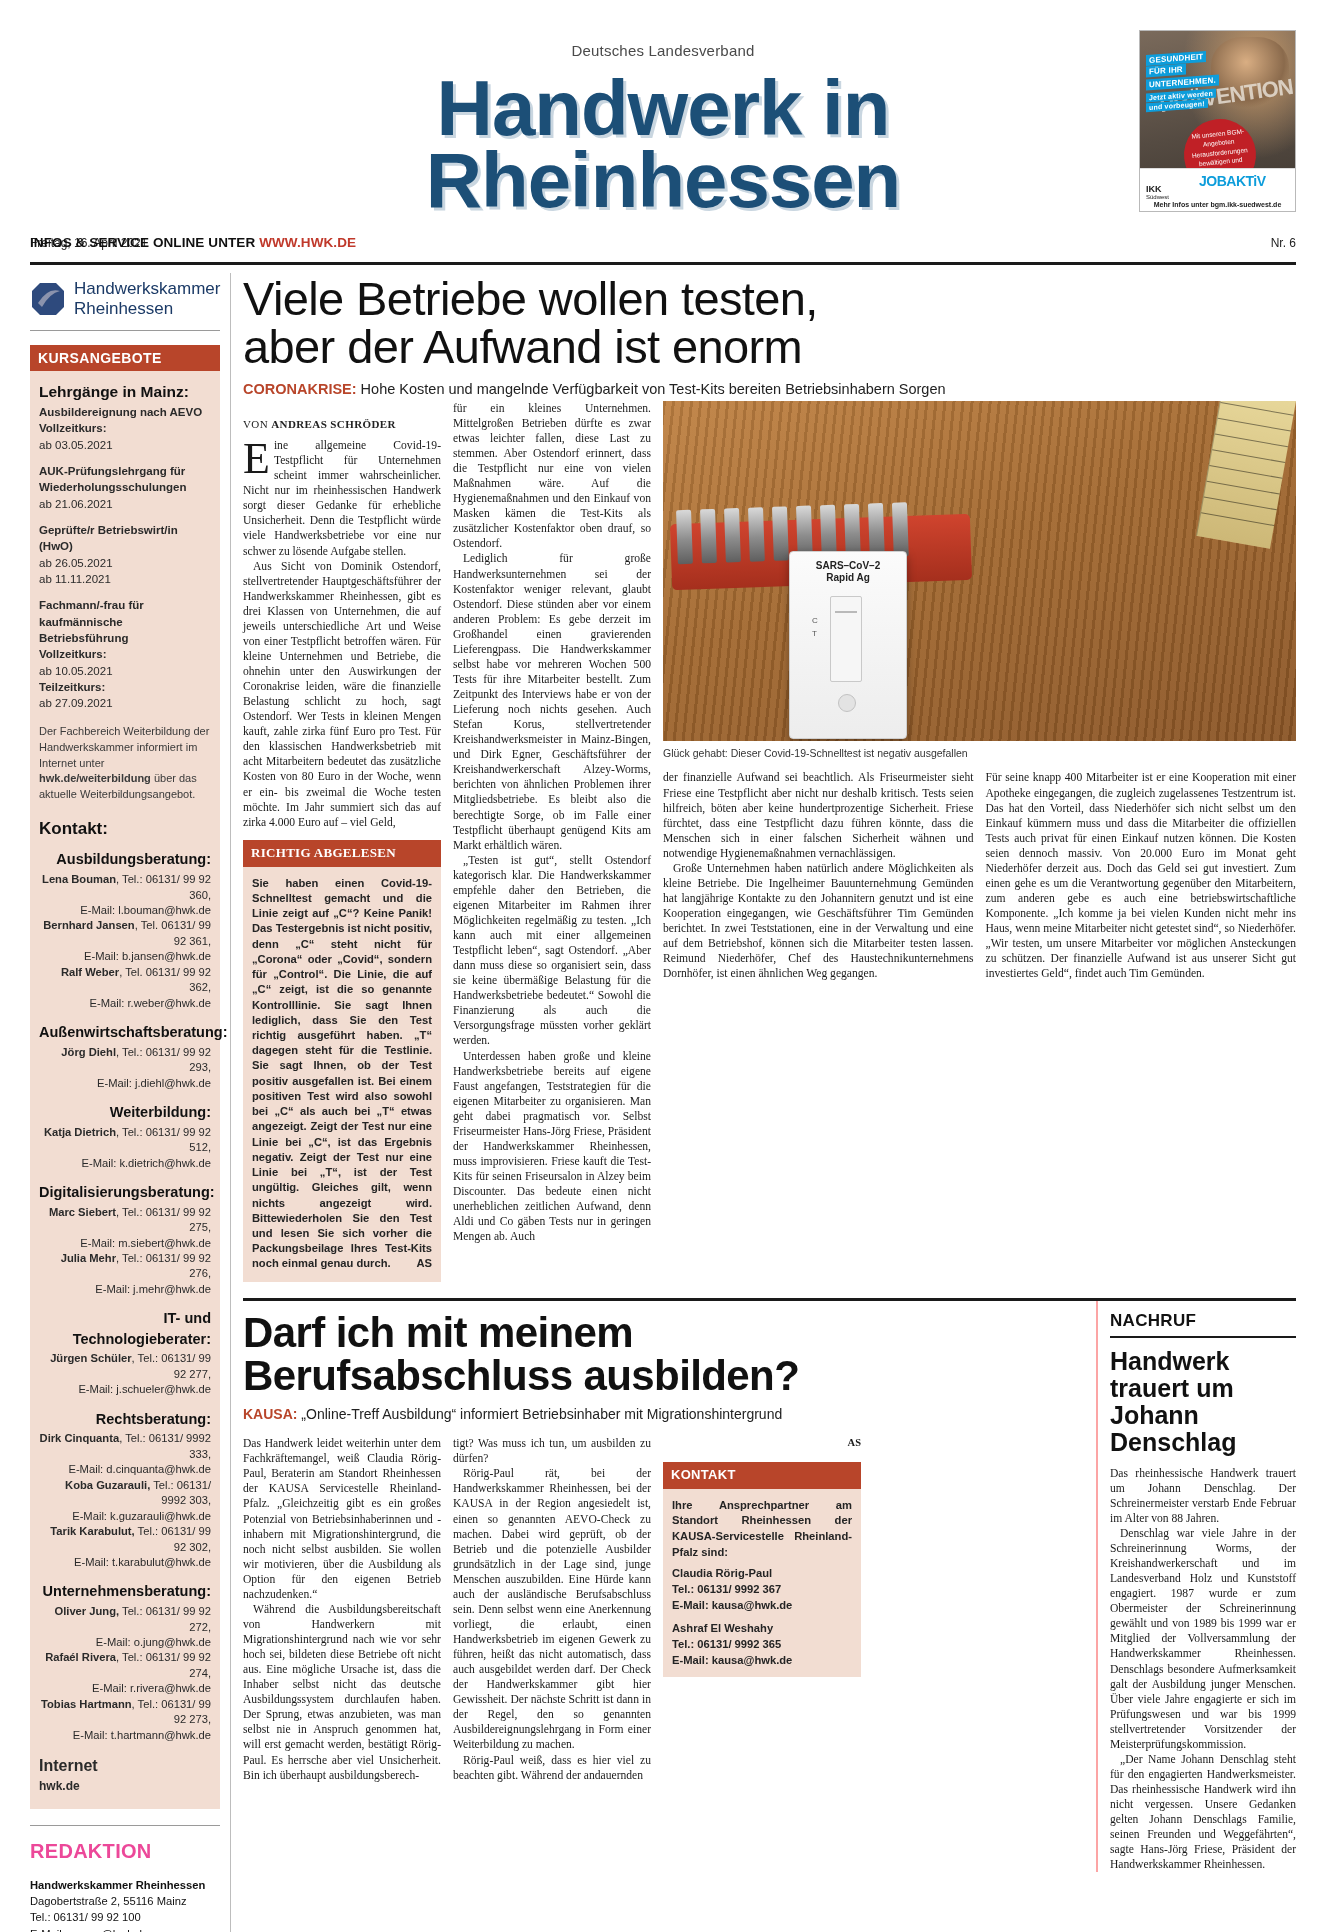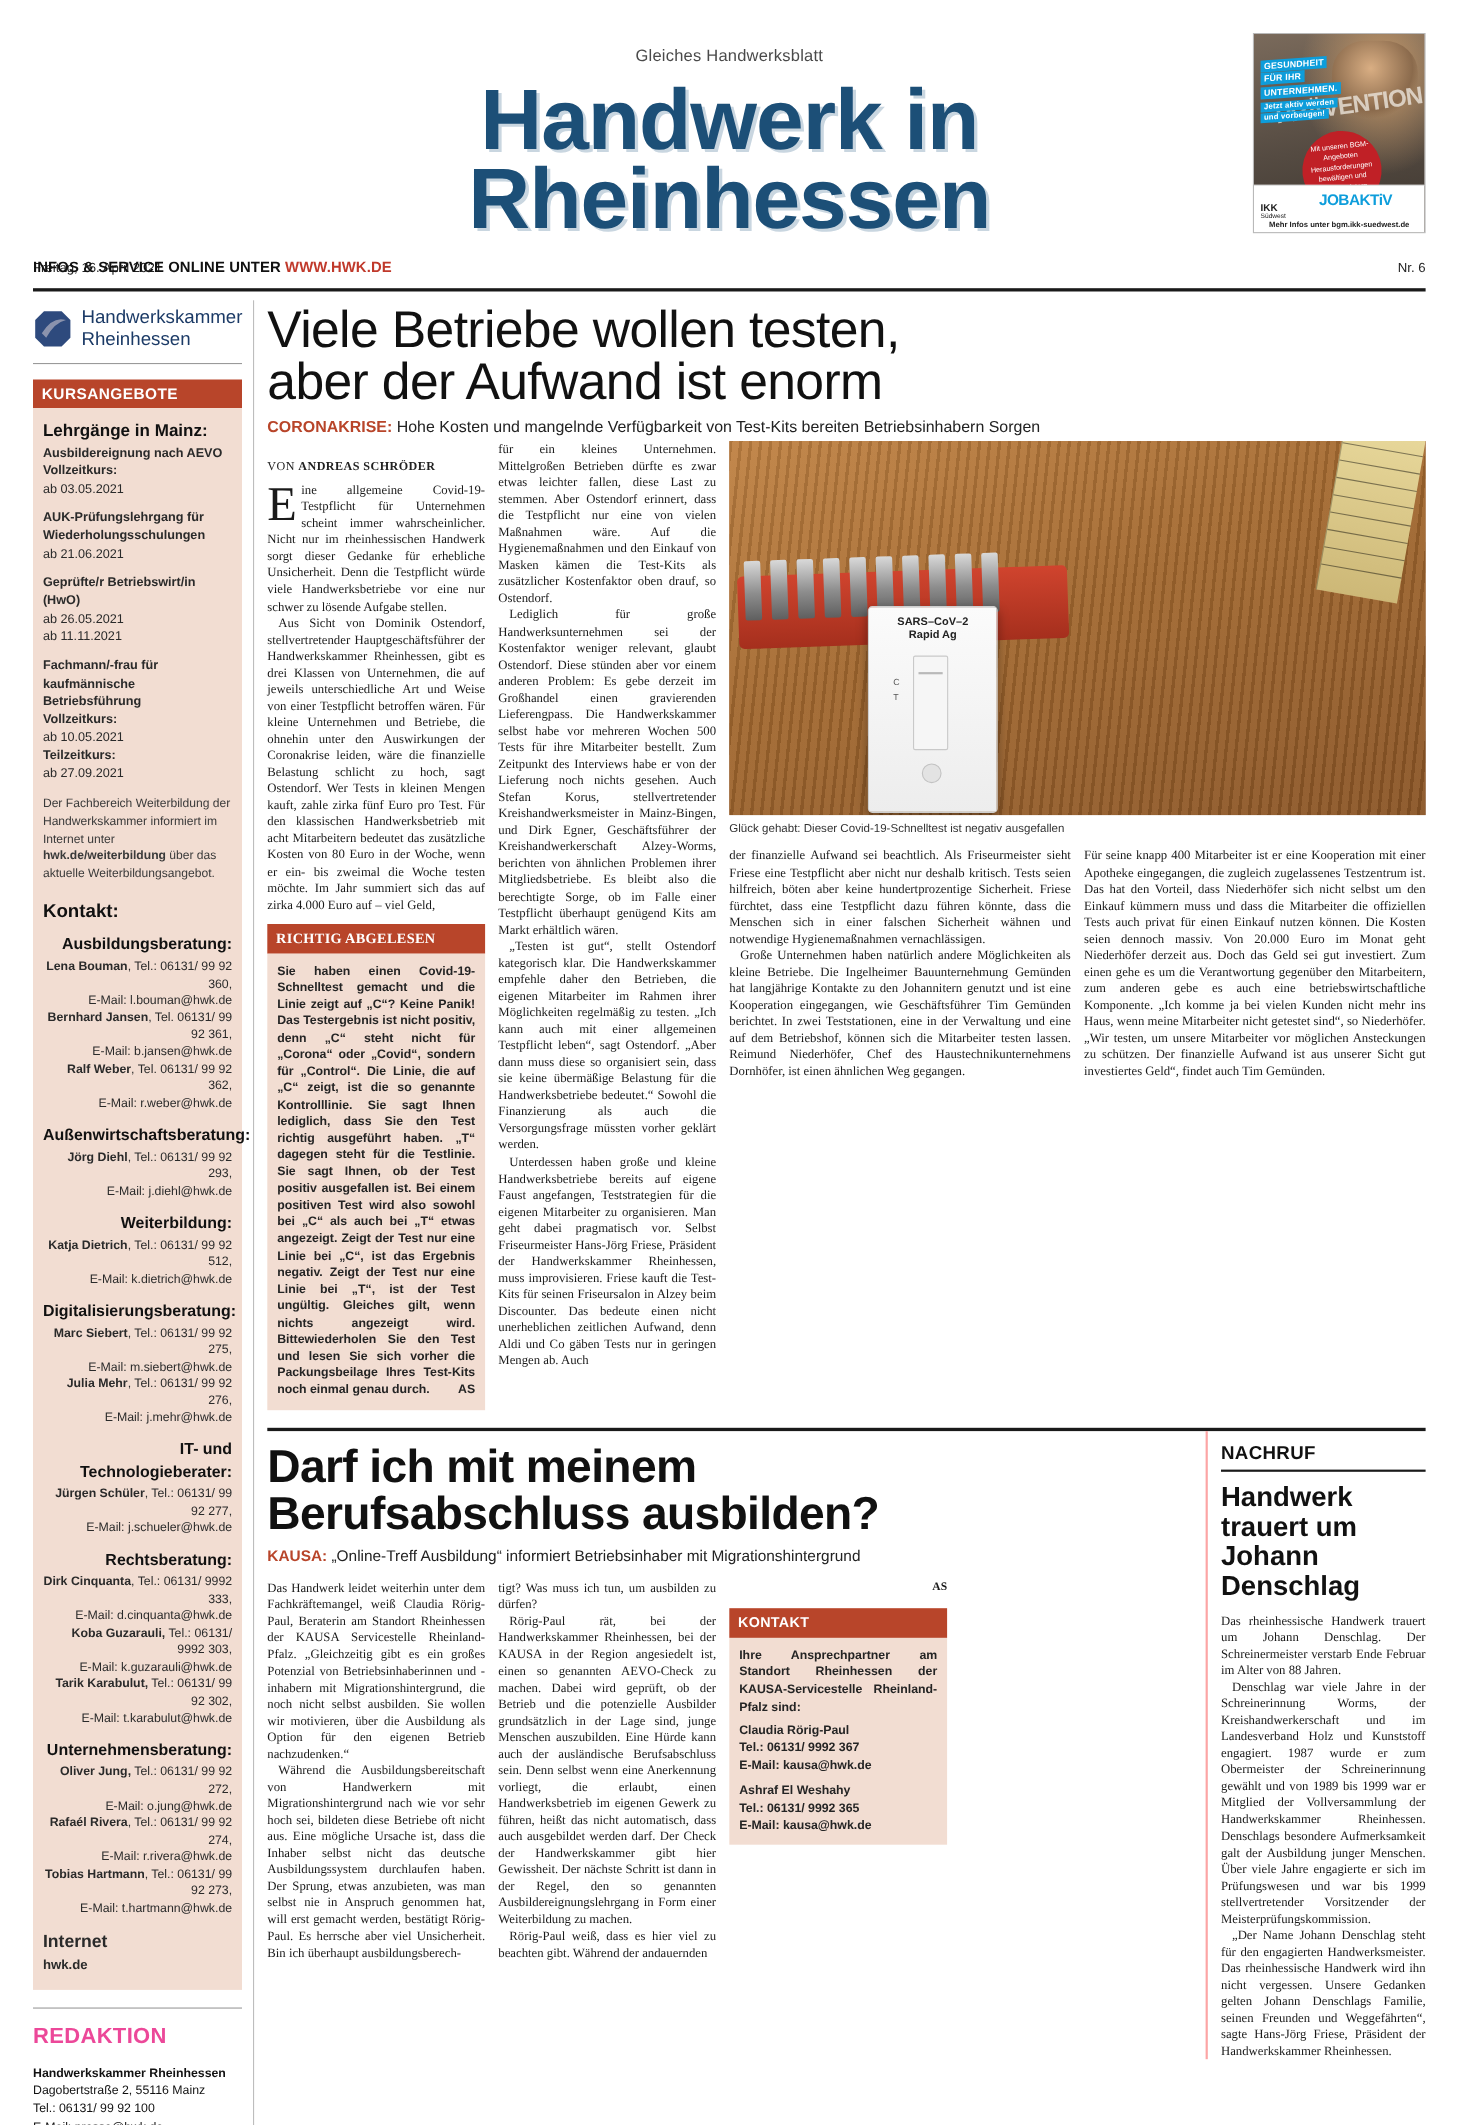--- a/index.html
+++ b/index.html
@@ -284,21 +284,21 @@
   }
   .kontaktbox .b .b2{font-weight:bold;}
   .sig-right{text-align:right;font-weight:bold;font-size:10.5px;}
 </style>
 </head>
 <body>
 
 <div class="page">
 
   <div class="masthead">
-    <div class="kicker">Gleiches Handwerksblatt</div>
+    <div class="kicker">Deutsches Landesverband</div>
     <div class="logo-wrap">
       <div class="logo-line">Handwerk in</div>
       <div class="logo-line l2">Rheinhessen</div>
     </div>
 
     <div class="ad-box">
       <div class="ad-photo"></div>
       <div class="ad-person"></div>
       <div class="ad-prevention">PRÄVENTION</div>
       <div class="ad-tag t1">GESUNDHEIT</div>

